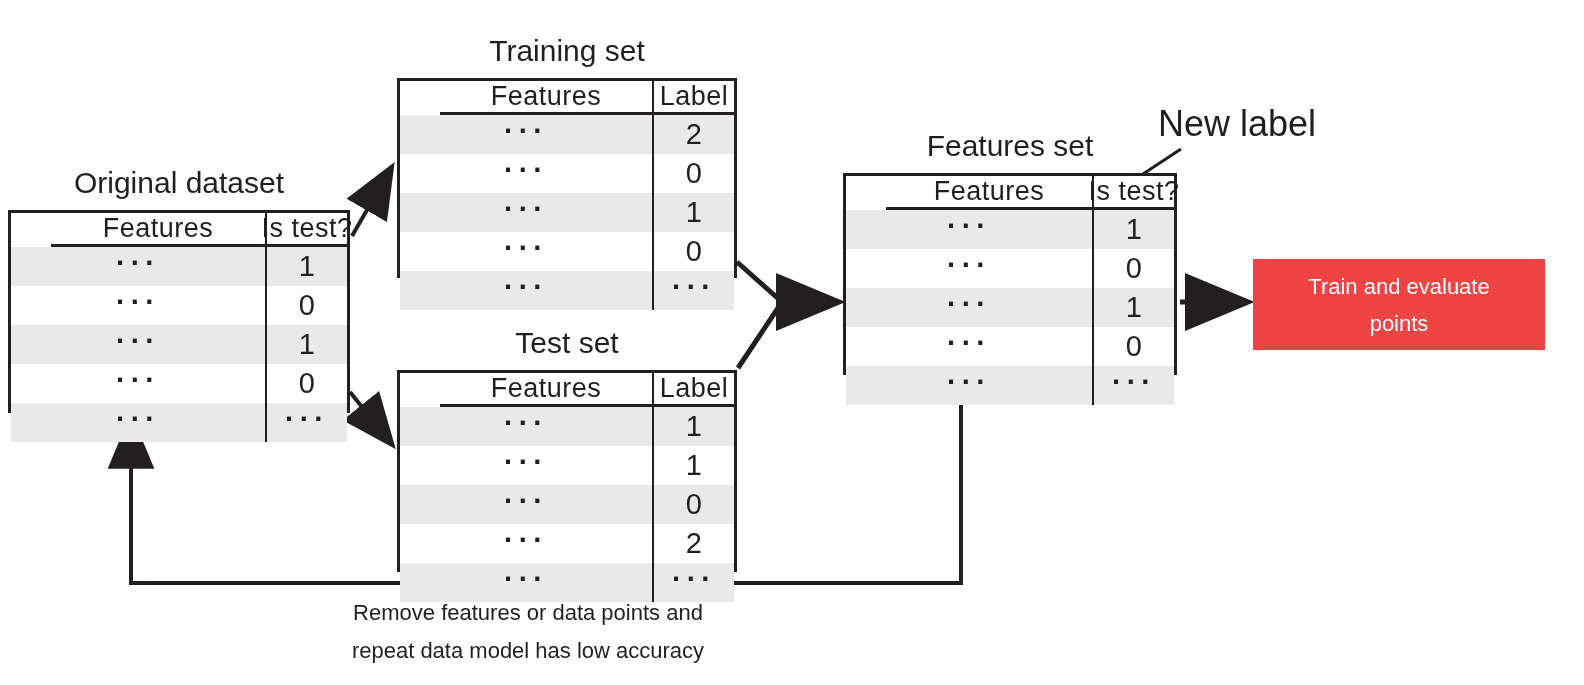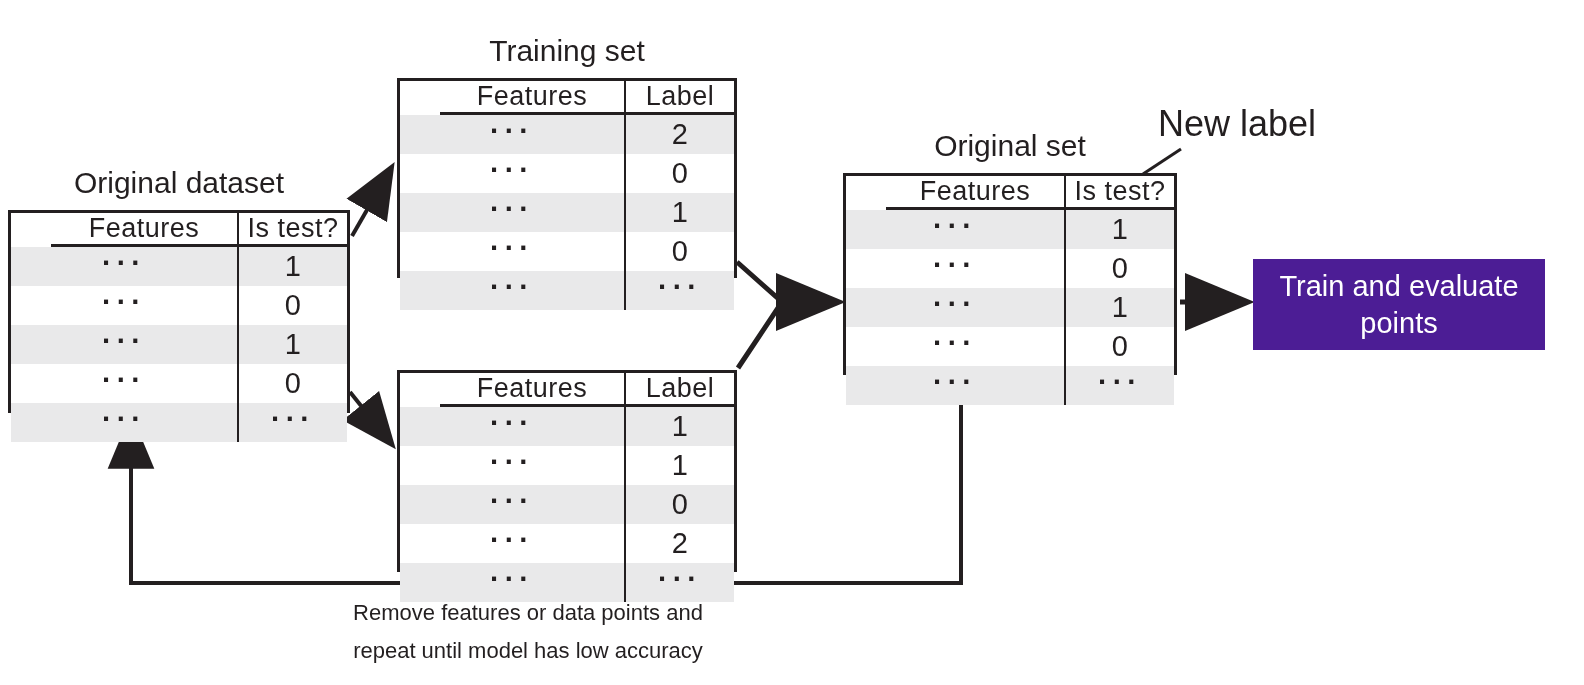--- a/index.html
+++ b/index.html
@@ -22,39 +22,39 @@
   .trow,.thead{display:flex;flex:1;}
   .thead{border-bottom:3px solid #231f20;margin-left:40px;}
   .cell{
     display:flex;align-items:center;justify-content:center;
     box-sizing:border-box;
     font-size:27px;
     letter-spacing:0.5px;
     white-space:nowrap;
   }
   .c1{flex:1;}
-  .c2{width:110px;border-left:2px solid #231f20;}
+  .c2{width:82px;border-left:2px solid #231f20;}
   .thead .cell{font-size:27px;}
   .trow .cell{font-size:29px;}
   .trow.shade{background:#e9e9ea;}
   .dots{font-weight:bold;letter-spacing:5px;font-size:22px;padding-bottom:6px;}
   .tbl-title{
     position:absolute;
     text-align:center;
     font-size:30px;
     white-space:nowrap;
   }
   .process-box{
     position:absolute;
     left:1253px;top:259px;width:292px;height:91px;
-    background:#4c1d95;
+    background:#ef4444;
     color:#ffffff;
     display:flex;flex-direction:column;
     align-items:center;justify-content:center;
-    font-size:29px;line-height:37px;
+    font-size:22px;line-height:37px;
     text-align:center;
   }
   .new-label{
     position:absolute;
     left:1158px;top:103px;
     font-size:36px;white-space:nowrap;
   }
   .caption{
     position:absolute;
     left:258px;top:594px;width:540px;
@@ -78,21 +78,22 @@
     <line x1="350" y1="392" x2="390" y2="442" stroke="#231f20" stroke-width="4" marker-end="url(#ah)"></line>
     <polyline points="737,262 782,302 738,368" fill="none" stroke="#231f20" stroke-width="5"></polyline>
     <line x1="782" y1="302" x2="834" y2="302" stroke="#231f20" stroke-width="5" marker-end="url(#ah)"></line>
     <line x1="1180" y1="302" x2="1243" y2="302" stroke="#231f20" stroke-width="5" marker-end="url(#ah)"></line>
     <polyline points="961,377 961,583 131,583 131,422" fill="none" stroke="#231f20" stroke-width="4" marker-end="url(#ah)"></polyline>
     <line x1="1181" y1="149" x2="1143" y2="174" stroke="#231f20" stroke-width="3"></line>
   </svg>
 
   <div class="tbl-title" style="left:397px;top:34px;width:340px;">Training set</div>
   <div class="tbl-title" style="left:8px;top:166px;width:342px;">Original dataset</div>
-  <div class="tbl-title" style="left:843px;top:129px;width:334px;">Original set</div>
+  <div class="tbl-title" style="left:397px;top:326px;width:340px;">Test set</div>
+  <div class="tbl-title" style="left:843px;top:129px;width:334px;">Features set</div>
 
   <div class="dtable" style="left:8px;top:210px;width:342px;height:203px;">
     <div class="thead">
       <div class="cell c1">Features</div>
       <div class="cell c2">Is test?</div>
     </div>
     <div class="trow shade">
       <div class="cell c1 dots">···</div>
       <div class="cell c2">1</div>
     </div>
@@ -197,16 +198,16 @@
 
   <div class="new-label">New label</div>
 
   <div class="process-box">
     <span>Train and evaluate</span>
     <span>points</span>
   </div>
 
   <div class="caption">
     <span>Remove features or data points and</span>
-    <span>repeat until model has low accuracy</span>
+    <span>repeat data model has low accuracy</span>
   </div>
 
 </div>
 
 </body></html>

